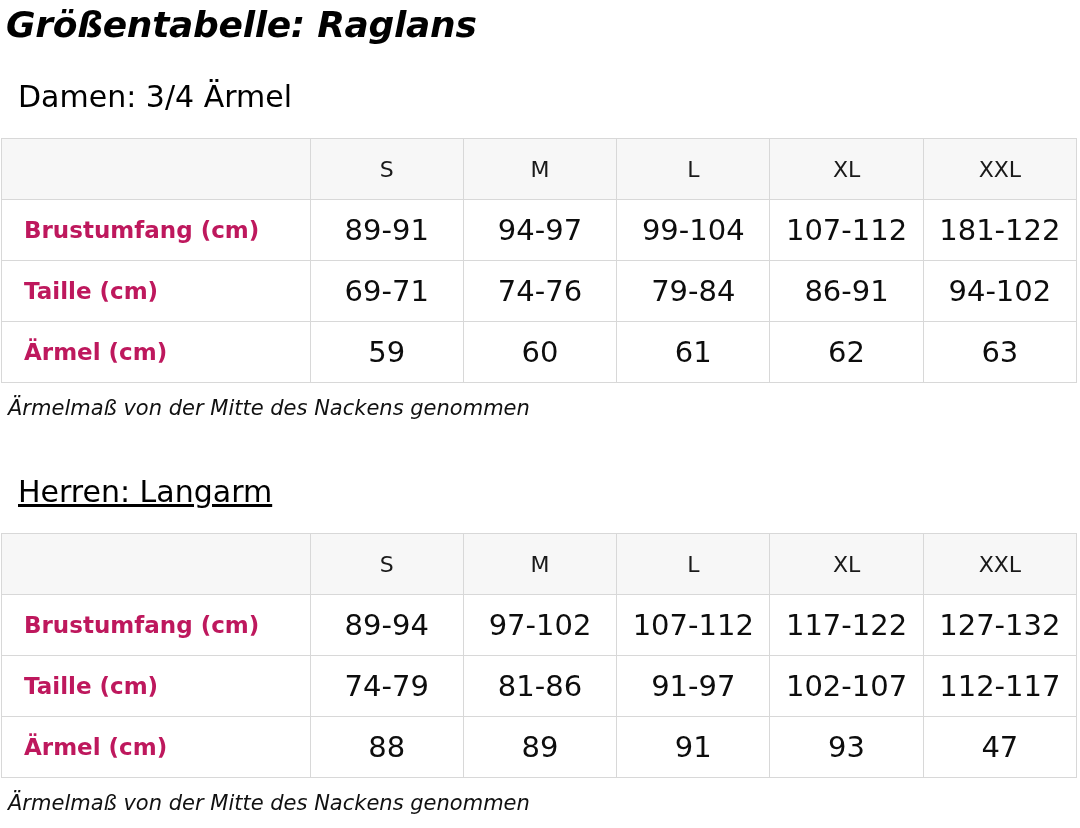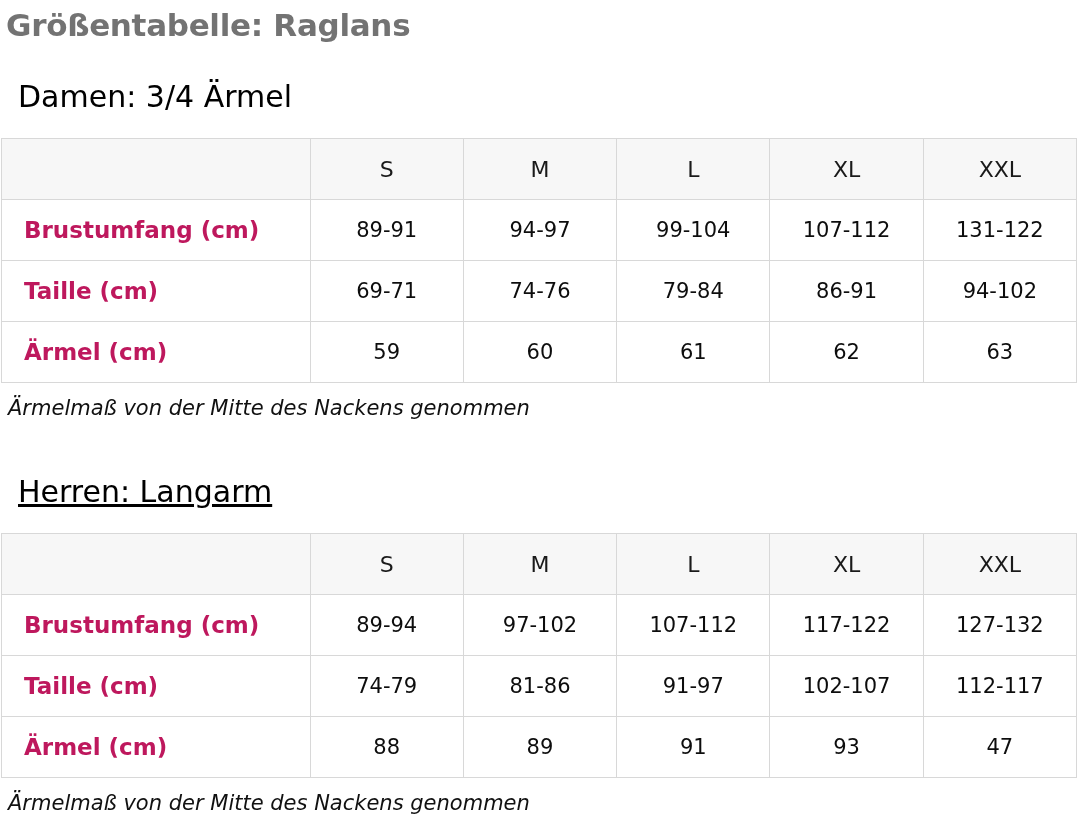--- a/index.html
+++ b/index.html
@@ -14,27 +14,28 @@
     color: #0a0a0a;
     overflow: hidden;
   }
   .page {
     width: 1080px;
     height: 828px;
     position: relative;
     box-sizing: border-box;
   }
   .page-title {
-    font-size: 31px;
+    font-size: 36px;
     font-weight: bold;
     letter-spacing: -0.3px;
     margin: 0;
     padding: 6px 0 0 6px;
     line-height: 38px;
-    color: #737373;
+    color: #000000;
+    font-style: italic;
   }
   .section-title {
     font-size: 30px;
     font-weight: normal;
     margin: 12px;
     padding: 22px 0 10px 6px;
     line-height: 38px;
     color: #000;
   }
   .section-title-2 {
@@ -44,21 +45,21 @@
   table.size-table {
     border-collapse: collapse;
     width: 1076px;
     margin: 0 0 0 1px;
     table-layout: fixed;
   }
   table.size-table td,
   table.size-table th {
     border: 1px solid #d8d8d8;
     height: 61px;
-    font-size: 21px;
+    font-size: 29px;
     font-weight: normal;
     text-align: center;
     vertical-align: middle;
     padding: 0;
     color: #0d0d0d;
     box-sizing: border-box;
   }
   table.size-table thead th {
     background: #f7f7f7;
     font-weight: normal;
@@ -113,21 +114,21 @@
         <th>XXL</th>
       </tr>
     </thead>
     <tbody>
       <tr>
         <td class="row-label">Brustumfang (cm)</td>
         <td>89-91</td>
         <td>94-97</td>
         <td>99-104</td>
         <td>107-112</td>
-        <td>131-122</td>
+        <td>181-122</td>
       </tr>
       <tr>
         <td class="row-label">Taille (cm)</td>
         <td>69-71</td>
         <td>74-76</td>
         <td>79-84</td>
         <td>86-91</td>
         <td>94-102</td>
       </tr>
       <tr>

